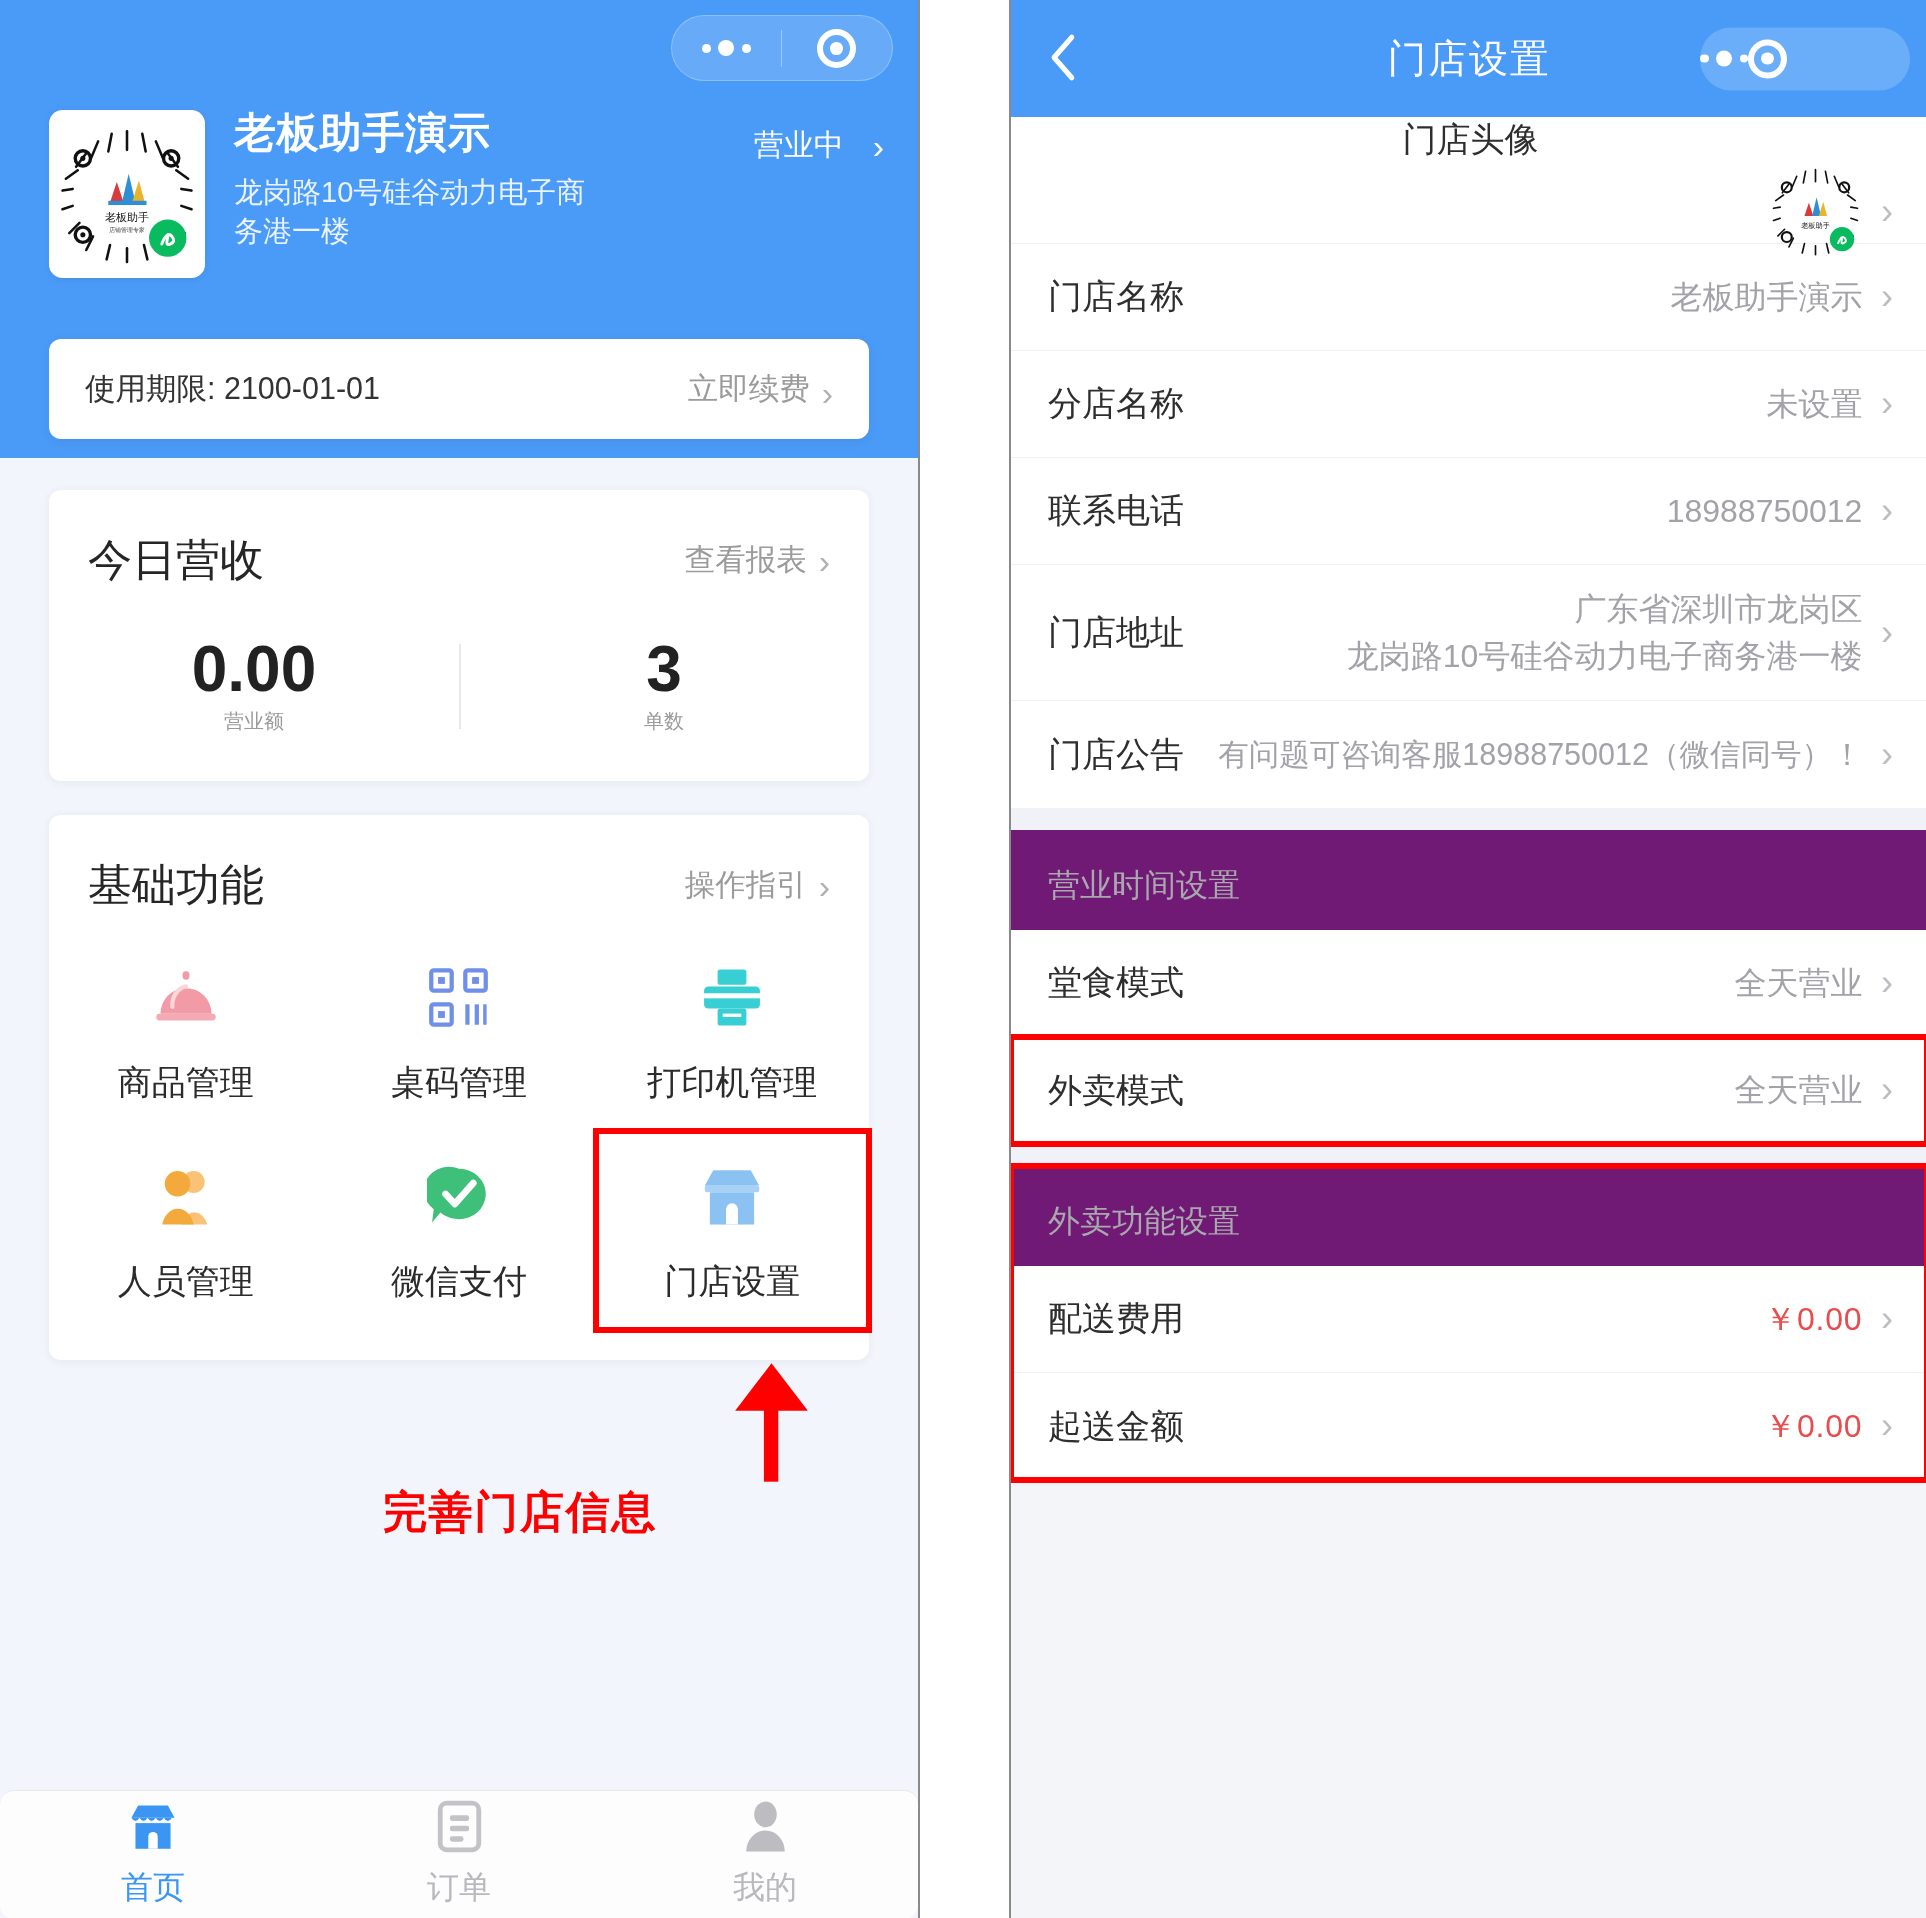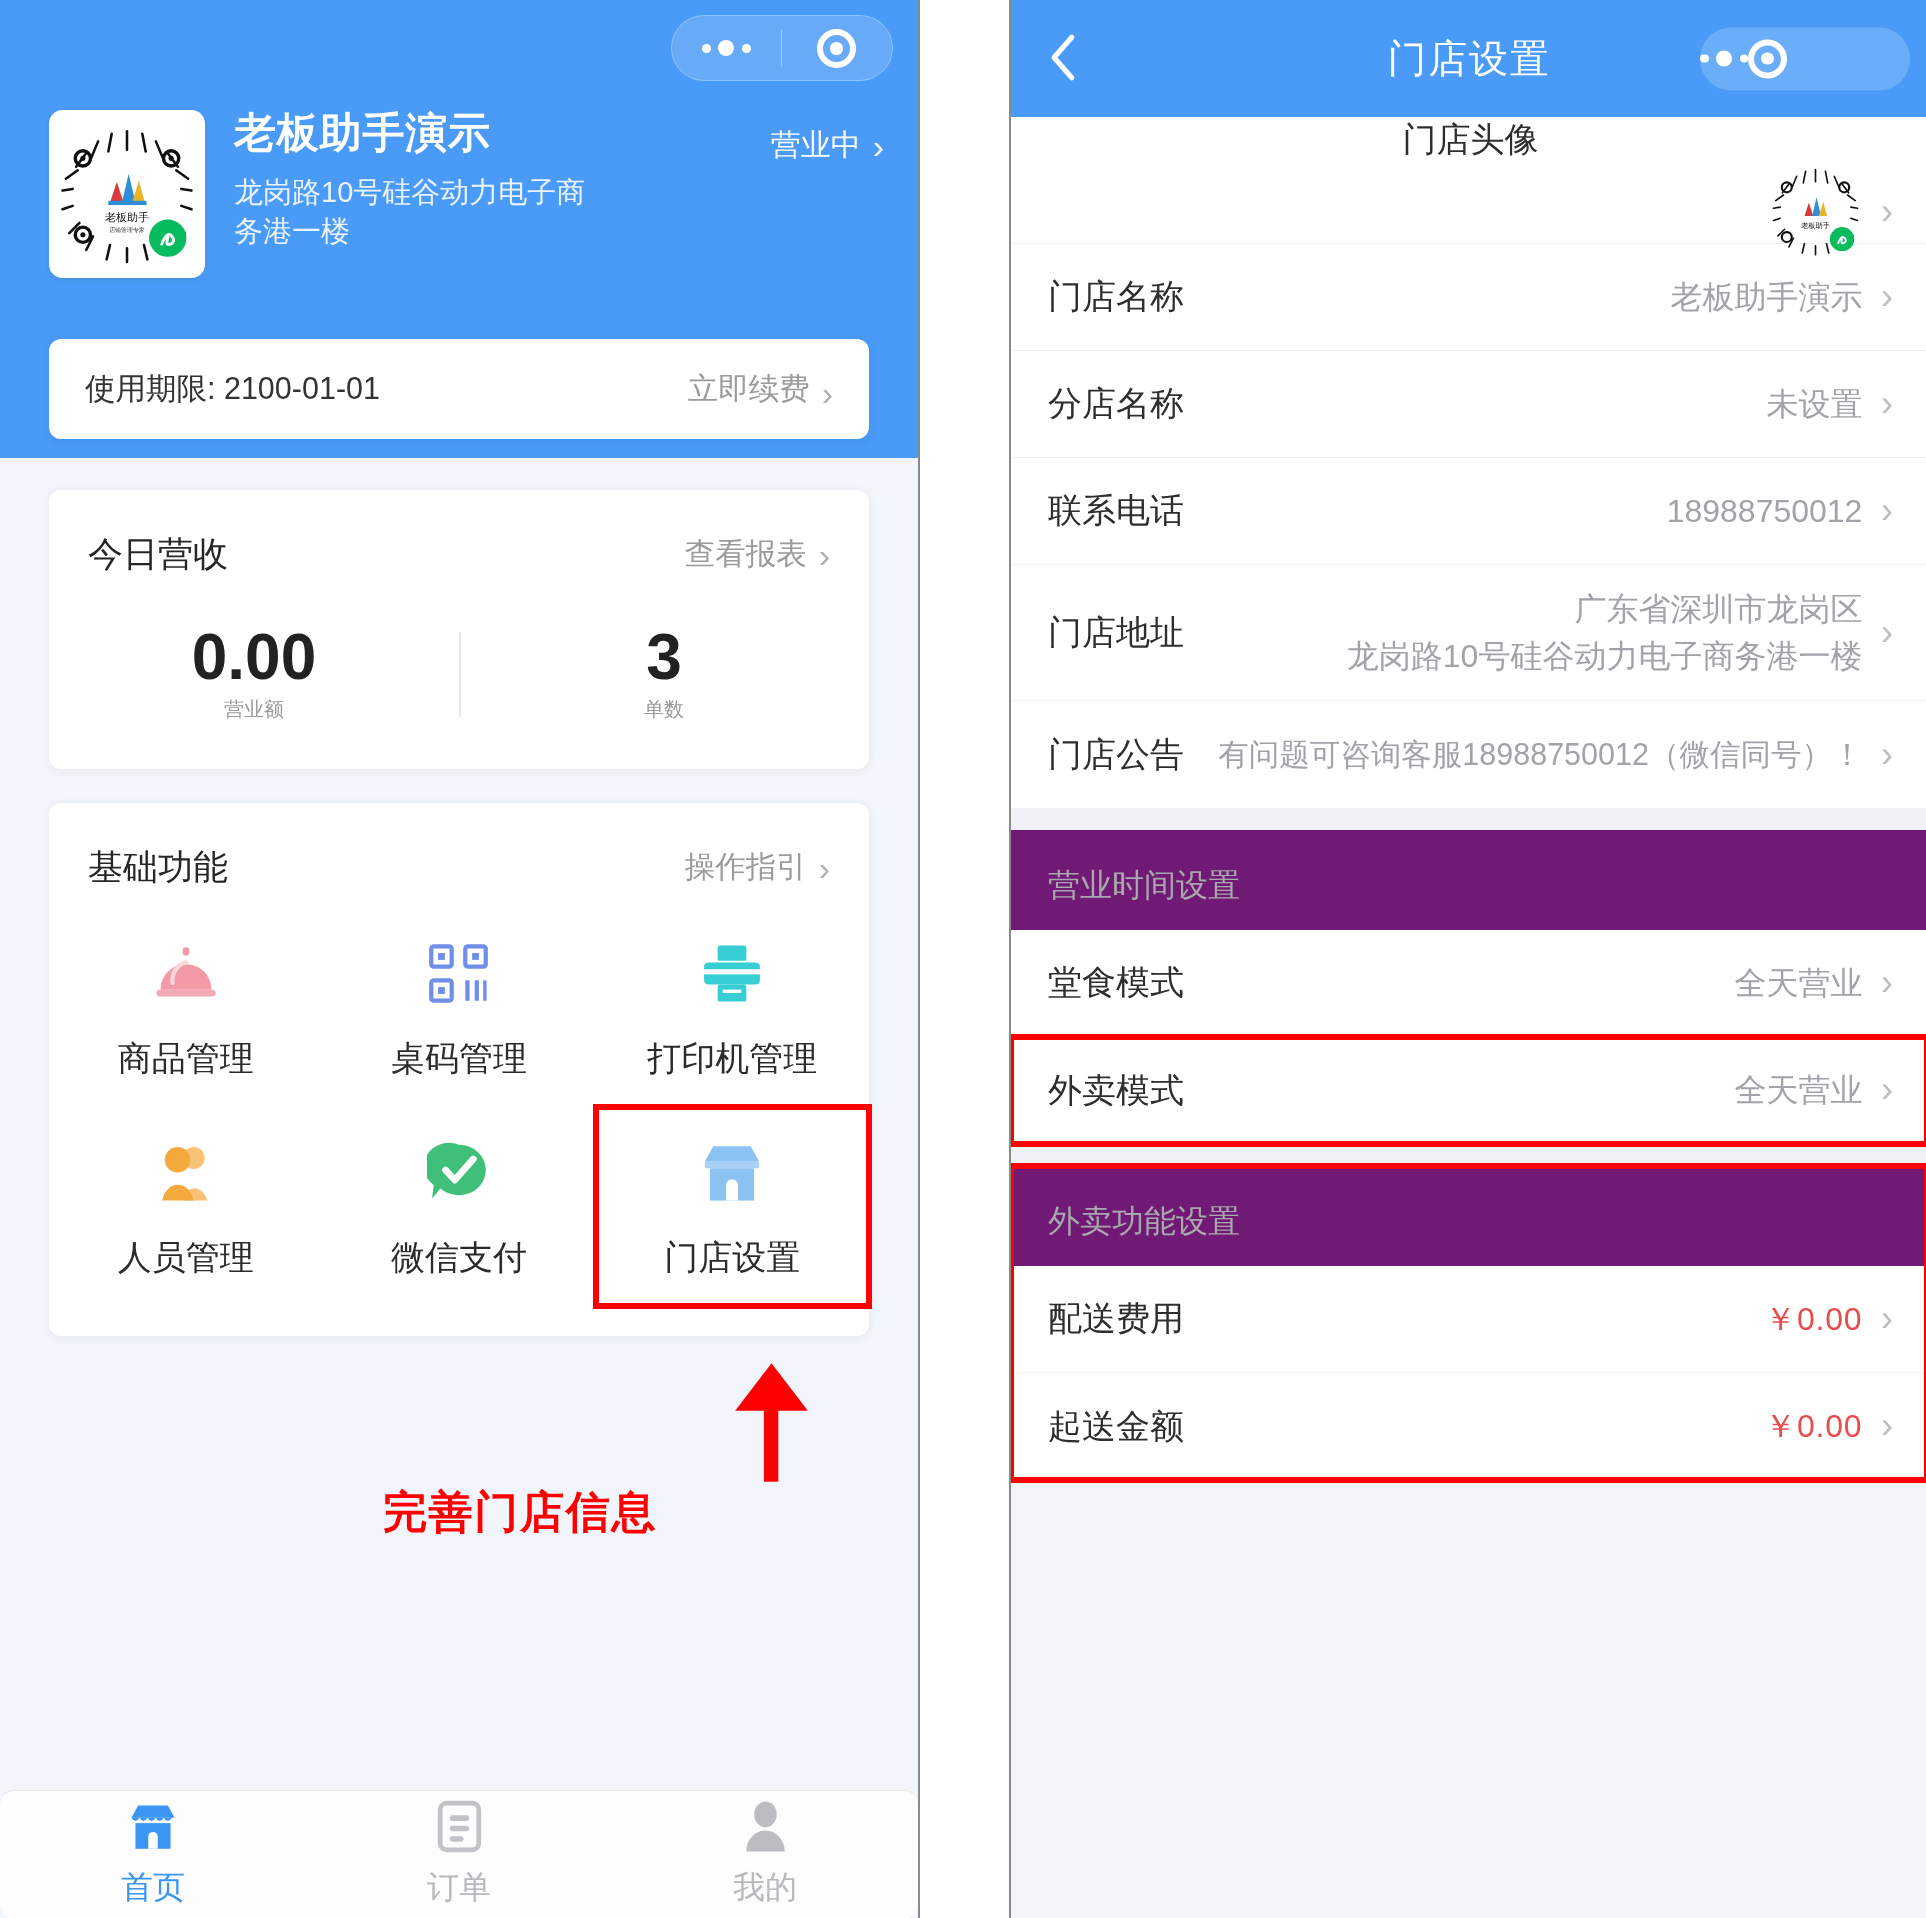--- a/index.html
+++ b/index.html
@@ -44,21 +44,21 @@
   .store-row { position:absolute; left:49px; top:110px; right:34px; display:flex; align-items:flex-start; }
   .qr-card {
     width: 156px; height: 168px; background:#fff; border-radius: 13.6px;
     display:flex; align-items:center; justify-content:center; flex: 0 0 auto;
     box-shadow: 0 1.7px 6.8px rgba(0,0,0,0.08);
   }
   .store-meta { margin-left: 29px; flex: 1 1 auto; max-width: 381px; }
   .store-name { color:#fff; font-size:42px; font-weight:bold; letter-spacing:0.8px; line-height:1.1; }
   .store-addr { color:#eaf3ff; font-size:29px; line-height:1.35; margin-top:17px; max-width: 364px; }
   .biz-status {
-    position:absolute; right: 34px; top: 125px; display:flex; align-items:center; gap:12px;
+    position:absolute; right: 34px; top: 125px; display:flex; align-items:center; gap:29px;
     color:#fff; font-size:30px;
   }
   .chev-w { font-size:34px; font-weight:300; line-height:1; color:#fff; }
 
   .license-card {
     position:absolute; left:49px; right:49px; top:339px; height: 100px;
     background:#fff; border-radius: 12px; display:flex; align-items:center;
     justify-content:space-between; padding: 16px 36px;
     box-shadow: 0 2.5px 10.2px rgba(0,0,0,0.07);
   }
@@ -69,21 +69,21 @@
   .body-scroll { position:absolute; left:0; top:458px; width:100%; bottom:0; background:#f2f5fb; }
 
   .card {
     background:#fff; border-radius: 12px; margin: 0 49px;
     box-shadow: 0 1.7px 8.5px rgba(60,80,120,0.07);
   }
   .card-head {
     display:flex; align-items:center; justify-content:space-between;
     padding: 41px 39px 0 39px;
   }
-  .card-title { font-size: 35px; color:#262626; font-weight: 500; }
+  .card-title { font-size: 44px; color:#262626; font-weight: 500; }
   .card-link { display:flex; align-items:center; gap:12px; font-size:30.5px; color:#9b9b9b; }
 
   .revenue-card { margin-top: 32px; padding-bottom: 46px; }
   .rev-stats { display:flex; margin-top: 44px; }
   .rev-col { flex:1; text-align:center; position:relative; }
   .rev-col + .rev-col::before {
     content:""; position:absolute; left:0; top: 10.2px; bottom: 6.8px; width:1.7px; background:#e8e8e8;
   }
   .rev-num { font-size: 64px; font-weight: bold; color:#222; line-height:1.1; }
   .rev-lab { font-size: 20px; color:#9a9a9a; margin-top: 4px; }

